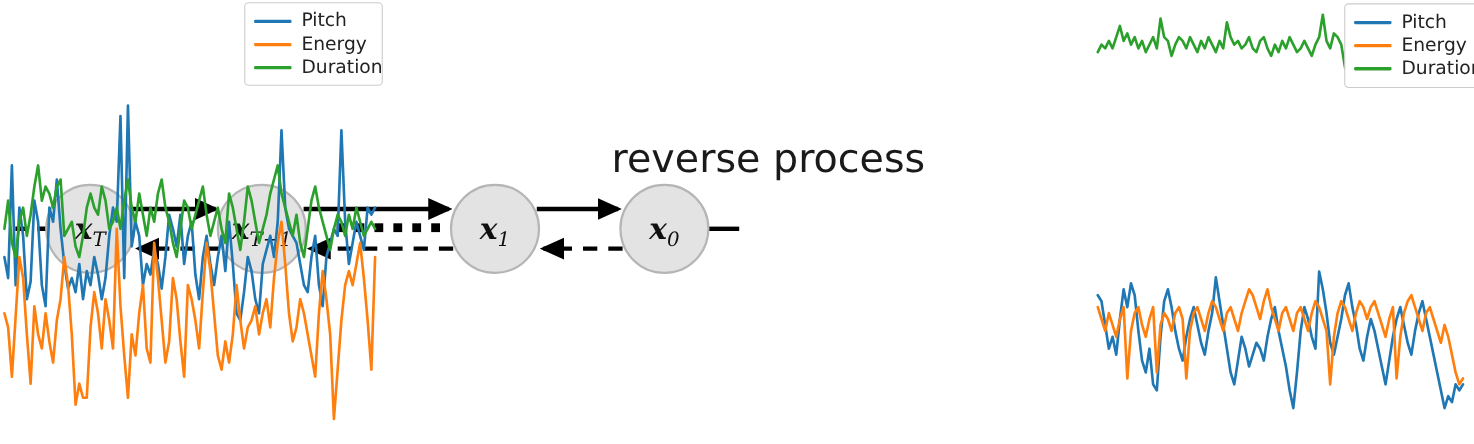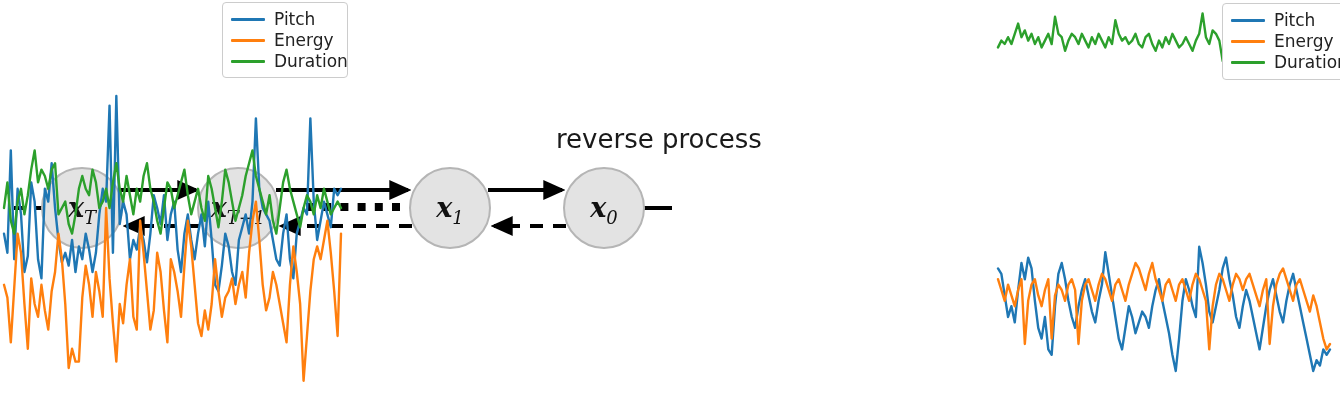--- a/index.html
+++ b/index.html
@@ -11,21 +11,21 @@
   #right-panel{left:980px;width:360px;}
   #center-panel{left:330px;top:0;width:680px;height:404px;}
   svg{display:block;overflow:visible;}
   .legend-box{position:absolute;background:#ffffff;border:1px solid #cccccc;
               border-radius:4px;padding:6px 9px 6px 8px;box-sizing:border-box;}
   #legend-left{left:222px;top:2px;width:126px;height:76px;}
   #legend-right{left:1222px;top:3px;width:122px;height:77px;}
   .legend-row{display:flex;align-items:center;height:21px;}
   .legend-swatch{width:34px;height:3px;margin-right:9px;flex:none;border-radius:1px;}
   .legend-label{font-size:17px;color:#222222;line-height:21px;white-space:nowrap;}
-  .proc-label{position:absolute;font-size:26px;color:#1a1a1a;white-space:nowrap;}
+  .proc-label{position:absolute;font-size:36px;color:#1a1a1a;white-space:nowrap;}
   #reverse-label{left:556px;top:124px;}
   #diffusion-label{left:540px;top:254px;}
   .node-text{font-family:"DejaVu Serif","Liberation Serif",serif;
              font-size:27px;fill:#111111;font-style:italic;font-weight:bold;}
   .node-sub{font-size:18px;font-style:italic;font-weight:normal;}
 </style>
 </head>
 <body>
 
 <div class="stage">

